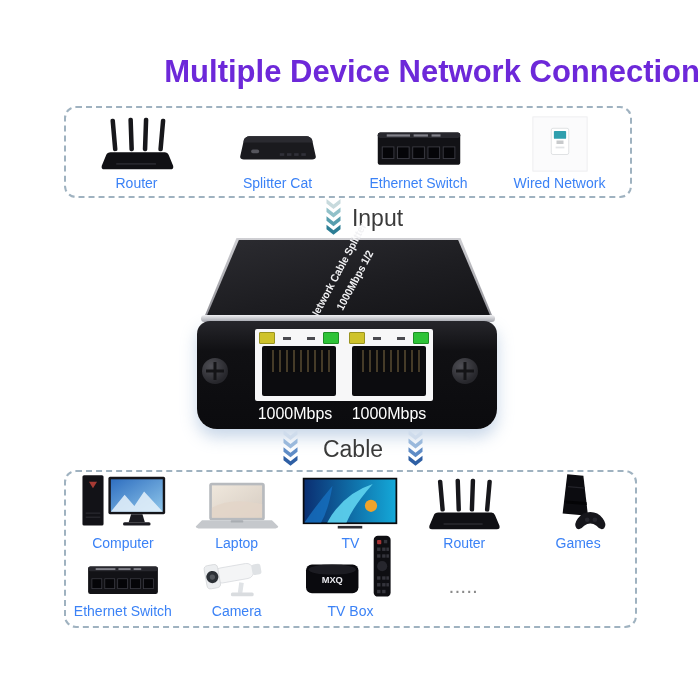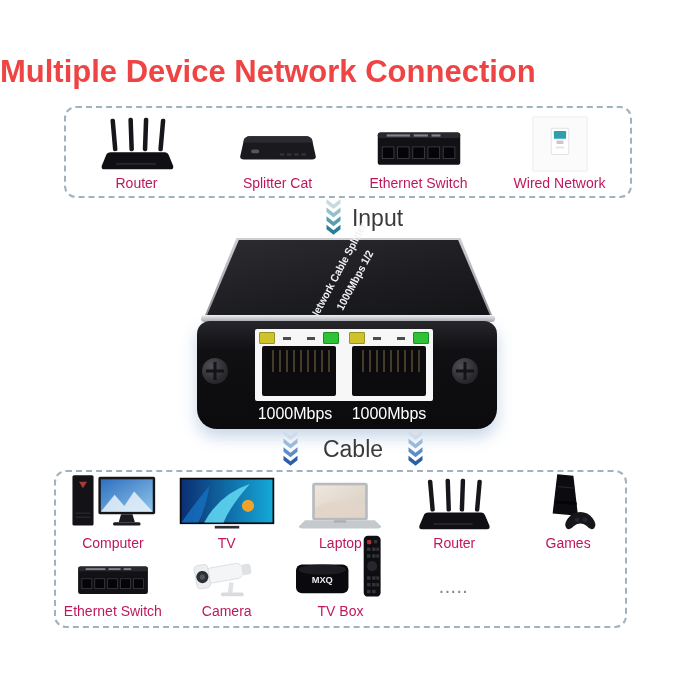--- a/index.html
+++ b/index.html
@@ -1,30 +1,30 @@
 <!DOCTYPE html>
 <html><head>
 <meta charset="utf-8">
 <style>
   html,body{margin:0;padding:0;background:#fff;}
   .page{position:relative;width:700px;height:700px;background:#ffffff;overflow:hidden;
         font-family:"Liberation Sans", sans-serif;}
 
   
-  .title{position:absolute;top:54px;left:0;width:100%;text-align:left;
-         font-size:31px;font-weight:bold;color:#ef4444;letter-spacing:0px;}
+  .title{position:absolute;top:54px;left:0;width:100%;text-align:right;
+         font-size:31px;font-weight:bold;color:#6d28d9;letter-spacing:0px;}
 
   
   .dashed-box{position:absolute;border:2px dashed #9fb2c0;border-radius:12px;box-sizing:border-box;background:#fff;}
   .box-top{left:64px;top:106px;width:568px;height:92px;display:flex;}
-  .box-bottom{left:54px;top:470px;width:573px;height:158px;display:grid;
+  .box-bottom{left:64px;top:470px;width:573px;height:158px;display:grid;
               grid-template-columns:repeat(5,1fr);grid-template-rows:84px 68px;}
   .cell{display:flex;flex-direction:column;align-items:center;justify-content:flex-end;
         padding-bottom:5px;box-sizing:border-box;overflow:visible;flex:1;}
-  .cell .lbl{font-size:14px;color:#be185d;margin-top:3px;white-space:nowrap;}
+  .cell .lbl{font-size:14px;color:#3b82f6;margin-top:3px;white-space:nowrap;}
   .cell.c-more{justify-content:center;}
   .dots{color:#8a8a8a;font-weight:bold;font-size:14px;letter-spacing:2px;}
 
   
   .flow{position:absolute;left:0;width:100%;display:flex;justify-content:center;
         align-items:center;}
   .flow-input{top:198px;height:40px;gap:10px;transform:translateX(14px);}
   .flow-output{top:430px;height:38px;gap:24px;transform:translateX(3px);}
   .flow .flbl{font-size:23px;color:#3a3a3a;}
   .chev{display:block;}
@@ -328,32 +328,32 @@
   </div>
 
   <div class="dashed-box box-bottom">
     <div class="cell">
       <svg class="ic" width="100" height="62">
           <use href="#sym-computer"></use>
         </svg>
       <span class="lbl">Computer</span>
     </div>
     <div class="cell">
+      <svg class="ic" width="92" height="52">
+          <use href="#sym-laptop"></use>
+        </svg>
+      <span class="lbl">Laptop</span>
+    </div>
+    <div class="cell">
       <svg class="ic" width="100" height="56">
           <use href="#sym-tv"></use>
         </svg>
       <span class="lbl">TV</span>
     </div>
     <div class="cell">
-      <svg class="ic" width="92" height="52">
-          <use href="#sym-laptop"></use>
-        </svg>
-      <span class="lbl">Laptop</span>
-    </div>
-    <div class="cell">
       <svg class="ic" width="82" height="55">
           <use href="#sym-router"></use>
         </svg>
       <span class="lbl">Router</span>
     </div>
     <div class="cell">
       <svg class="ic" width="82" height="62">
           <use href="#sym-console"></use>
         </svg>
       <span class="lbl">Games</span>

